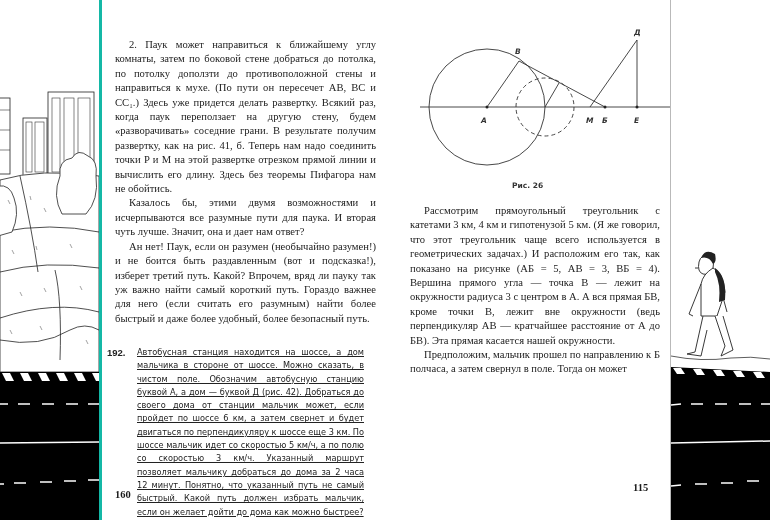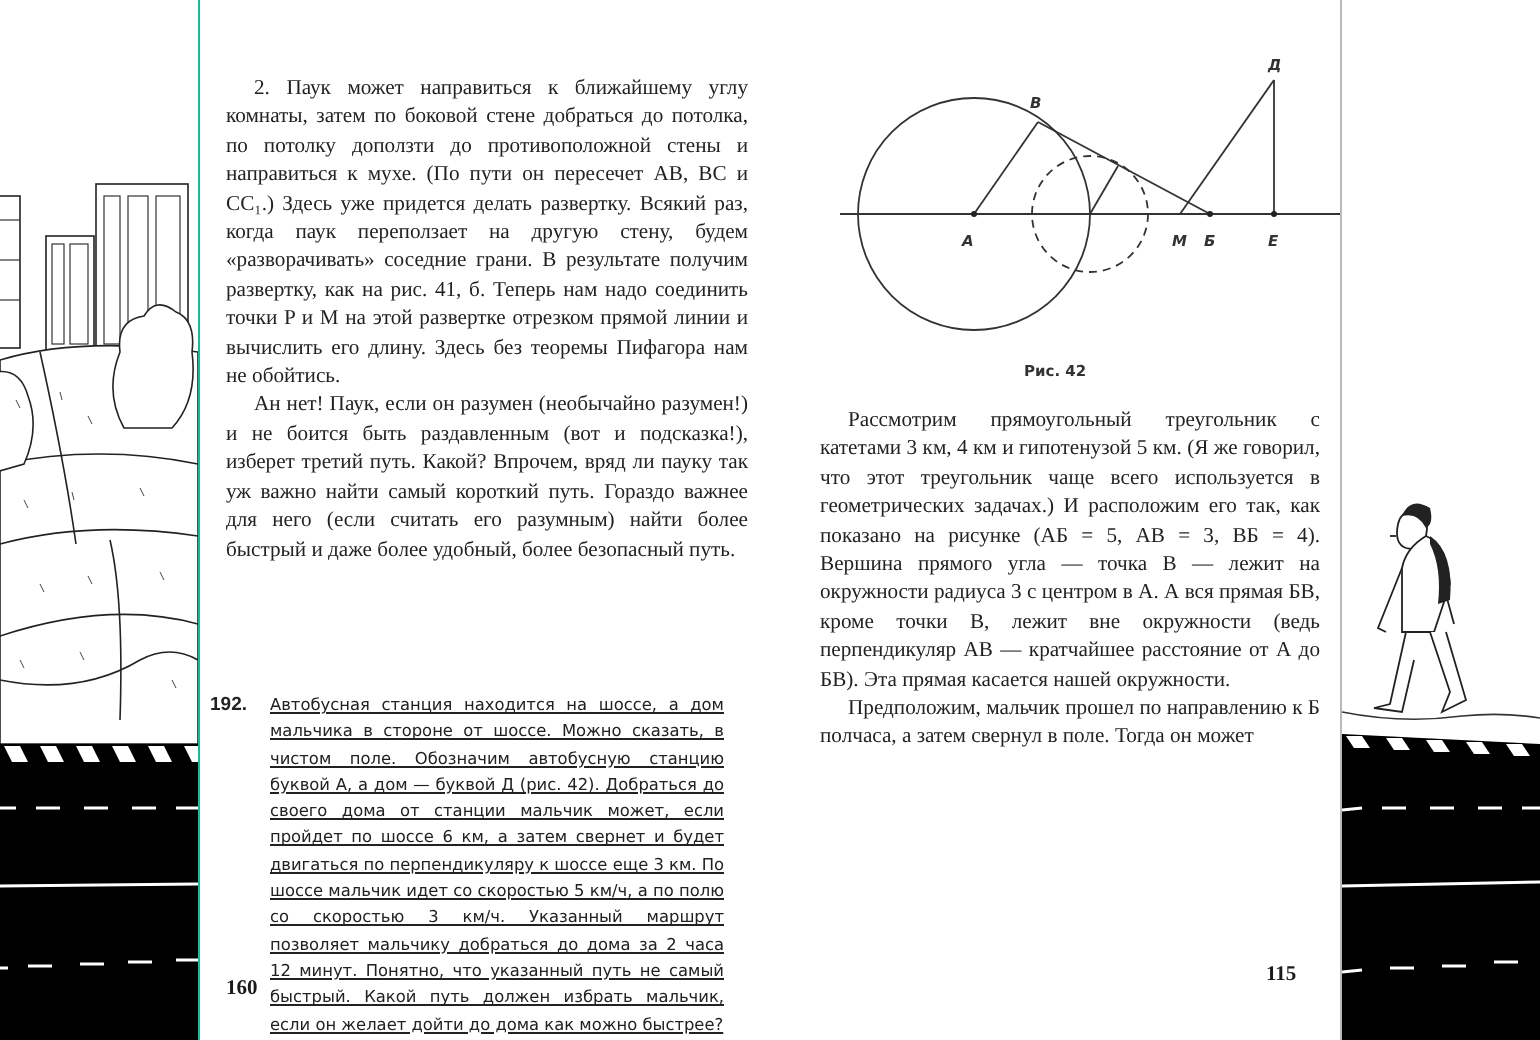--- a/index.html
+++ b/index.html
@@ -1,21 +1,21 @@
 <!DOCTYPE html>
 <html><head>
 <meta charset="utf-8">
 <style>
   html, body { margin: 0; padding: 0; }
   body { width: 770px; height: 520px; position: relative; overflow: hidden; background: #ffffff; font-family: "DejaVu Serif", serif; color: #1a1a1a; }
   .edge-art { position: absolute; top: 0; height: 520px; overflow: hidden; background: #fff; }
   .edge-left { left: 0; width: 99px; }
   .edge-right { left: 671px; width: 99px; }
   .page { position: absolute; top: 0; height: 520px; background: #fff; }
-  .page-left { left: 99px; width: 286px; border-left: 1px solid #14b8a6; }
+  .page-left { left: 99px; width: 286px; border-left: 3px solid #14b8a6; }
   .page-right { left: 385px; width: 285px; border-right: 1px solid #b9b9b9; }
   .serif-text { position: absolute; font-family: "Liberation Serif", serif; font-size: 10.6px; line-height: 14.4px; text-align: justify; color: #222; }
   .serif-text p { margin: 0; text-indent: 14px; }
   .problem { position: absolute; left: 5px; top: 346px; width: 257px; font-family: "DejaVu Sans", sans-serif; font-size: 8.2px; line-height: 13.3px; color: #222; text-decoration: underline; }
   .problem .num { position: absolute; left: 0; top: 0; font-weight: bold; font-family: "Liberation Sans", sans-serif; font-size: 9.5px; }
   .problem .body { margin-left: 30px; text-align: justify; }
   .page-number { position: absolute; font-family: "Liberation Serif", serif; font-weight: bold; font-size: 10.5px; }
   .fig-caption { position: absolute; font-family: "DejaVu Sans", sans-serif; font-size: 7.5px; font-weight: bold; color: #333; }
   .it { font-style: italic; }
   svg { display: block; }
@@ -93,20 +93,21 @@
         <line x1="40" y1="482" x2="52" y2="482"></line>
         <line x1="64" y1="481" x2="76" y2="481"></line>
         <line x1="88" y1="480" x2="99" y2="480"></line>
     </g>
   </svg>
 </div>
 
 <div class="page page-left">
   <div class="serif-text" style="left:13px; top:38px; width:261px;">
     <p>2. Паук может направиться к ближайшему углу комнаты, затем по боковой стене добраться до потолка, по потолку доползти до противоположной стены и направиться к мухе. (По пути он пересечет AB, BC и CC₁.) Здесь уже придется делать развертку. Всякий раз, когда паук переползает на другую стену, будем «разворачивать» соседние грани. В результате получим развертку, как на рис. 41, б. Теперь нам надо соединить точки P и M на этой развертке отрезком прямой линии и вычислить его длину. Здесь без теоремы Пифагора нам не обойтись.</p>
+    <p>Казалось бы, этими двумя возможностями и исчерпываются все разумные пути для паука. И вторая чуть лучше. Значит, она и дает нам ответ?</p>
     <p>Ан нет! Паук, если он разумен (необычайно разумен!) и не боится быть раздавленным (вот и подсказка!), изберет третий путь. Какой? Впрочем, вряд ли пауку так уж важно найти самый короткий путь. Гораздо важнее для него (если считать его разумным) найти более быстрый и даже более удобный, более безопасный путь.</p>
   </div>
 
   <div class="problem">
     <span class="num">192.</span>
     <div class="body">Автобусная станция находится на шоссе, а дом мальчика в стороне от шоссе. Можно сказать, в чистом поле. Обозначим автобусную станцию буквой А, а дом — буквой Д (рис. 42). Добраться до своего дома от станции мальчик может, если пройдет по шоссе 6 км, а затем свернет и будет двигаться по перпендикуляру к шоссе еще 3 км. По шоссе мальчик идет со скоростью 5 км/ч, а по полю со скоростью 3 км/ч. Указанный маршрут позволяет мальчику добраться до дома за 2 часа 12 минут. Понятно, что указанный путь не самый быстрый. Какой путь должен избрать мальчик, если он желает дойти до дома как можно быстрее?</div>
   </div>
 
   <div class="page-number" style="left:13px; top:489px;">160</div>
 </div>
@@ -129,21 +130,21 @@
         <circle cx="605" cy="107" r="1.5"></circle>
         <circle cx="637" cy="107" r="1.5"></circle>
     </g>
   </svg>
   <div class="fig-caption it" style="left:96px; top:116px;">А</div>
   <div class="fig-caption it" style="left:130px; top:47px;">В</div>
   <div class="fig-caption it" style="left:201px; top:116px;">М</div>
   <div class="fig-caption it" style="left:217px; top:116px;">Б</div>
   <div class="fig-caption it" style="left:249px; top:116px;">Е</div>
   <div class="fig-caption it" style="left:249px; top:28px;">Д</div>
-  <div class="fig-caption" style="left:127px; top:181px;">Рис. 42</div>
+  <div class="fig-caption" style="left:127px; top:181px;">Рис. 26</div>
 
   <div class="serif-text" style="left:25px; top:204px; width:250px;">
     <p>Рассмотрим прямоугольный треугольник с катетами 3 км, 4 км и гипотенузой 5 км. (Я же говорил, что этот треугольник чаще всего используется в геометрических задачах.) И расположим его так, как показано на рисунке (АБ = 5, АВ = 3, ВБ = 4). Вершина прямого угла — точка В — лежит на окружности радиуса 3 с центром в А. А вся прямая БВ, кроме точки В, лежит вне окружности (ведь перпендикуляр АВ — кратчайшее расстояние от А до БВ). Эта прямая касается нашей окружности.</p>
     <p>Предположим, мальчик прошел по направлению к Б полчаса, а затем свернул в поле. Тогда он может</p>
   </div>
 
   <div class="page-number" style="left:248px; top:482px;">115</div>
 </div>
 
 <div class="edge-art edge-right">

